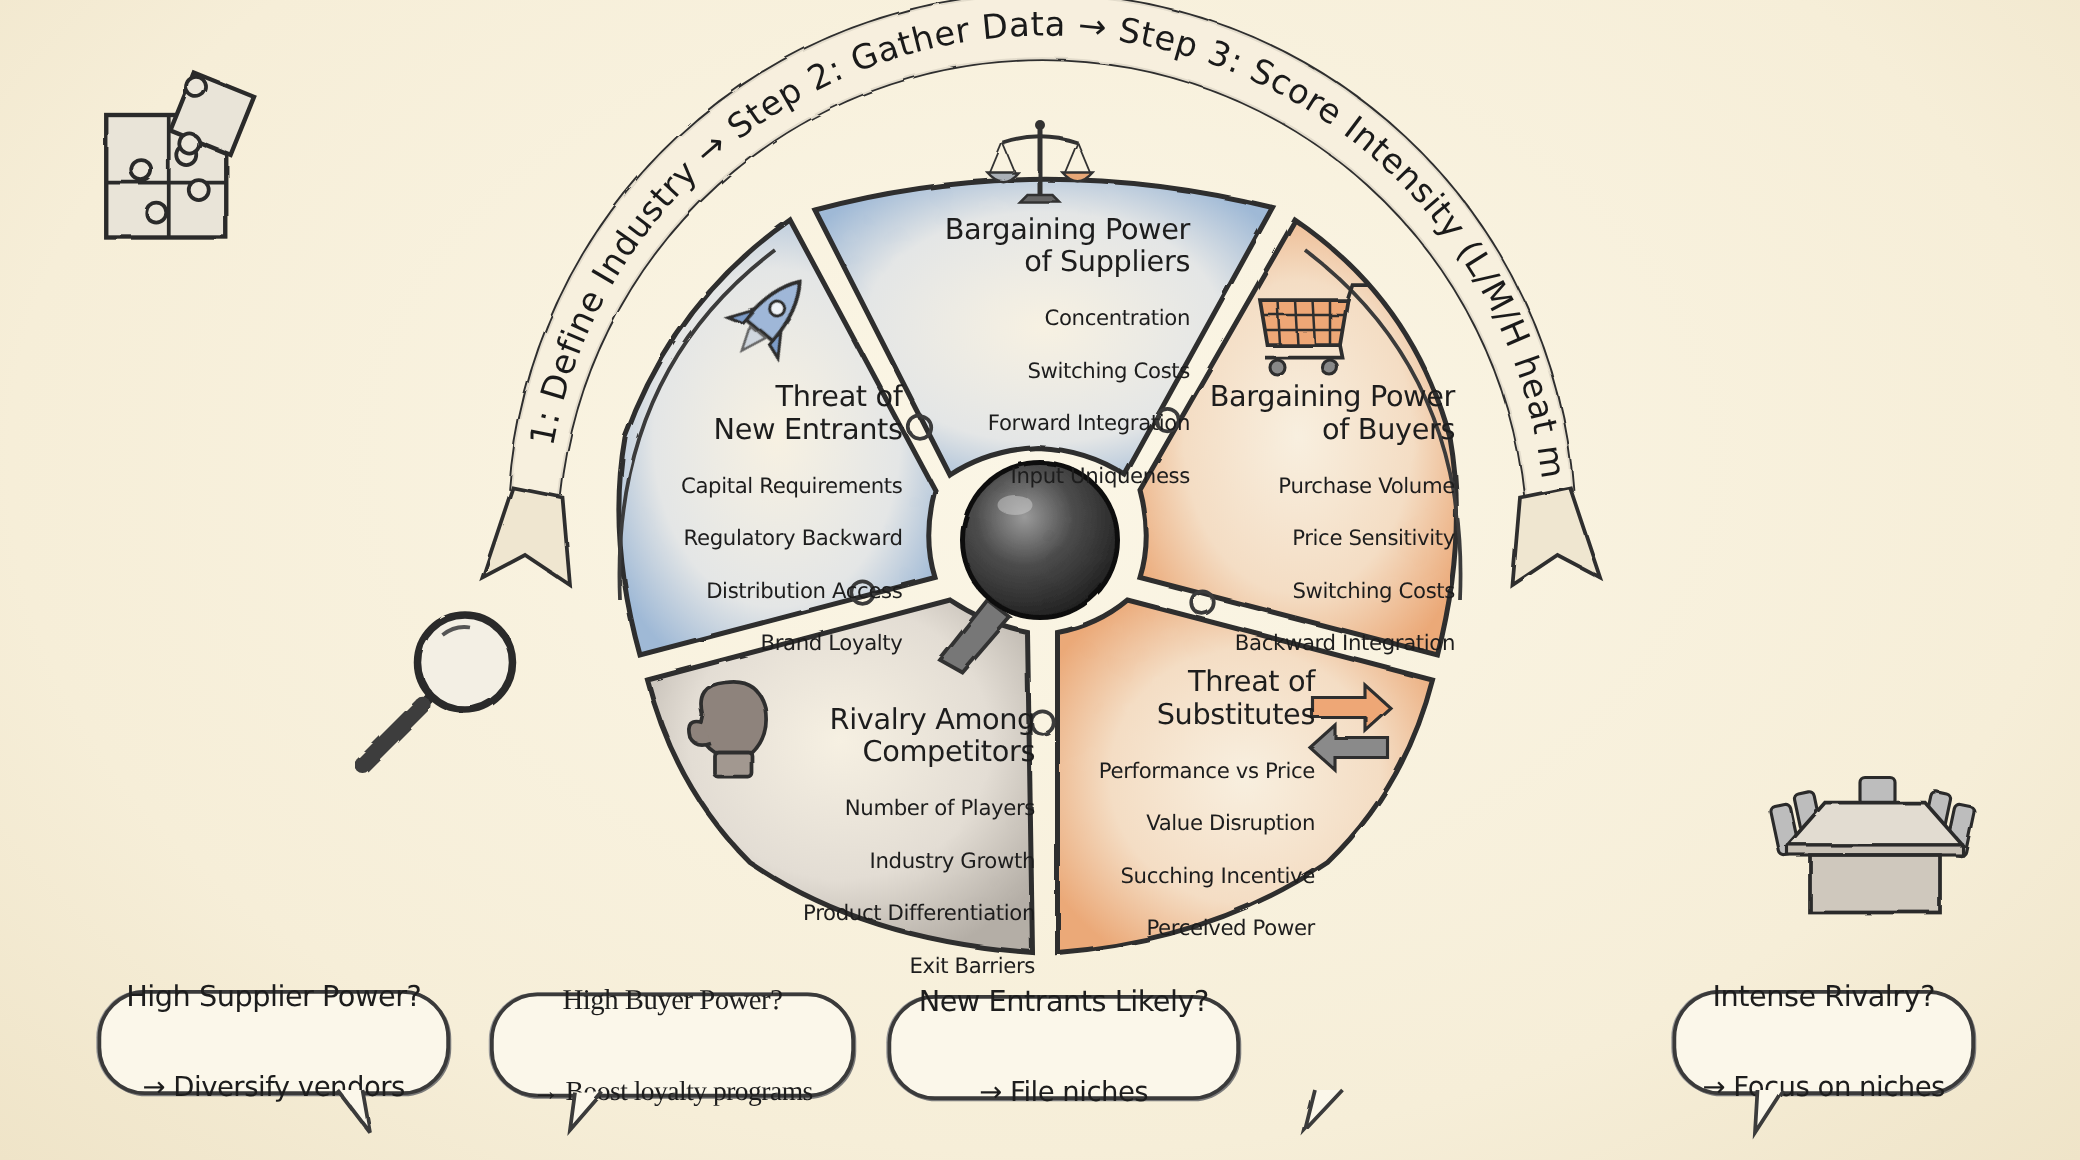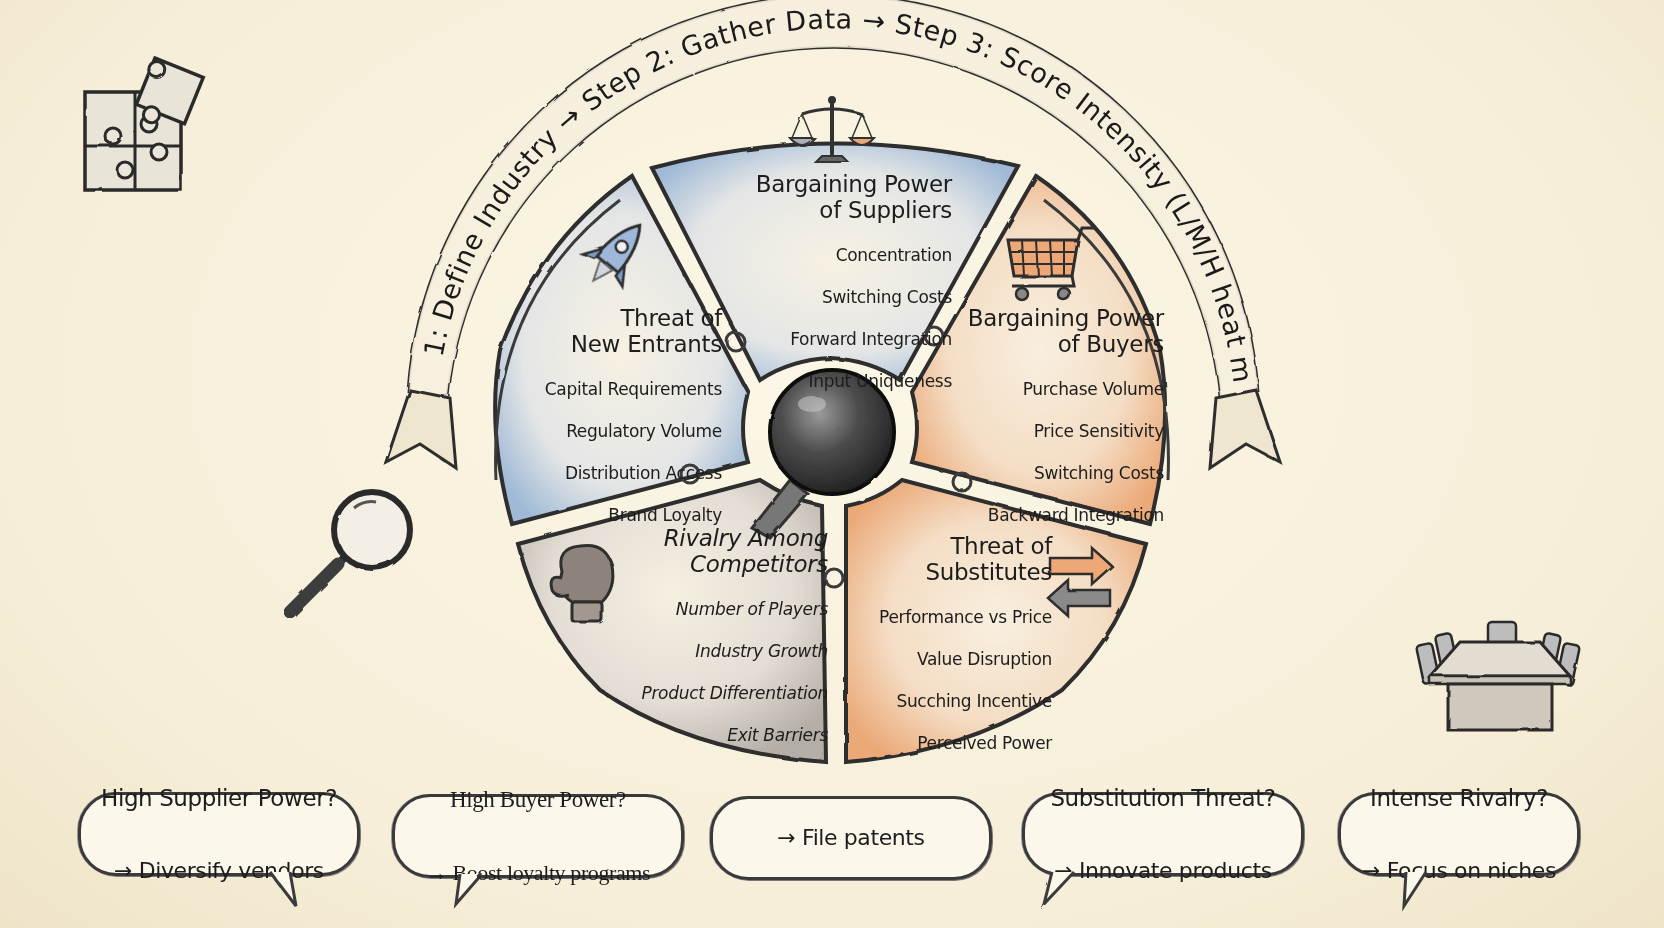--- a/index.html
+++ b/index.html
@@ -185,35 +185,35 @@
     <span class="item">Concentration</span>
     <span class="item">Switching Costs</span>
     <span class="item">Forward Integration</span>
     <span class="item">Input Uniqueness</span>
   </div>
 
   <div class="lbl" style="left:510px; top:306px; width:212px;">
     <span class="title">Threat of</span>
     <span class="title">New Entrants</span>
     <span class="item">Capital Requirements</span>
-    <span class="item">Regulatory Volume</span>
+    <span class="item">Regulatory Backward</span>
     <span class="item">Distribution Access</span>
     <span class="item">Brand Loyalty</span>
   </div>
 
   <div class="lbl" style="left:940px; top:306px; width:224px;">
     <span class="title">Bargaining Power</span>
     <span class="title">of Buyers</span>
     <span class="item">Purchase Volume</span>
     <span class="item">Price Sensitivity</span>
     <span class="item">Switching Costs</span>
     <span class="item">Backward Integration</span>
   </div>
 
-  <div class="lbl" style="left:612px; top:526px; width:216px;font-style:italic;">
+  <div class="lbl" style="left:612px; top:564px; width:216px;">
     <span class="title">Rivalry Among</span>
     <span class="title">Competitors</span>
     <span class="item">Number of Players</span>
     <span class="item">Industry Growth</span>
     <span class="item">Product Differentiation</span>
     <span class="item">Exit Barriers</span>
   </div>
 
   <div class="lbl" style="left:856px; top:534px; width:196px;">
     <span class="title">Threat of</span>
@@ -226,25 +226,22 @@
 
   <div class="bubble" style="left:78px; top:792px; width:276px;">
     <span class="q">High Supplier Power?</span>
     <span class="a">→ Diversify vendors</span>
   </div>
   <div class="bubble" style="left:392px; top:794px; width:286px;font-family:Liberation Serif, serif;">
     <span class="q">High Buyer Power?</span>
     <span class="a">→ Boost loyalty programs</span>
   </div>
   <div class="bubble" style="left:710px; top:796px; width:276px;">
-    <span class="a">→ File patents</span>
-  </div>
-  <div class="bubble" style="left:1022px; top:792px; width:276px;">
-    <span class="q">Substitution Threat?</span>
-    <span class="a">→ Innovate products</span>
+    <span class="q">New Entrants Likely?</span>
+    <span class="a">→ File niches</span>
   </div>
   <div class="bubble" style="left:1338px; top:792px; width:236px;">
     <span class="q">Intense Rivalry?</span>
     <span class="a">→ Focus on niches</span>
   </div>
 
   <svg class="wheel sketch" viewBox="0 0 1664 928" style="pointer-events:none;">
     <path d="M 270 872 L 296 906 L 290 872" fill="#fbf7ea" stroke="#3a3a3a" stroke-width="3"></path>
     <path d="M 460 874 L 456 904 L 482 874" fill="#fbf7ea" stroke="#3a3a3a" stroke-width="3"></path>
     <path d="M 1052 872 L 1044 904 L 1074 872" fill="#fbf7ea" stroke="#3a3a3a" stroke-width="3"></path>

